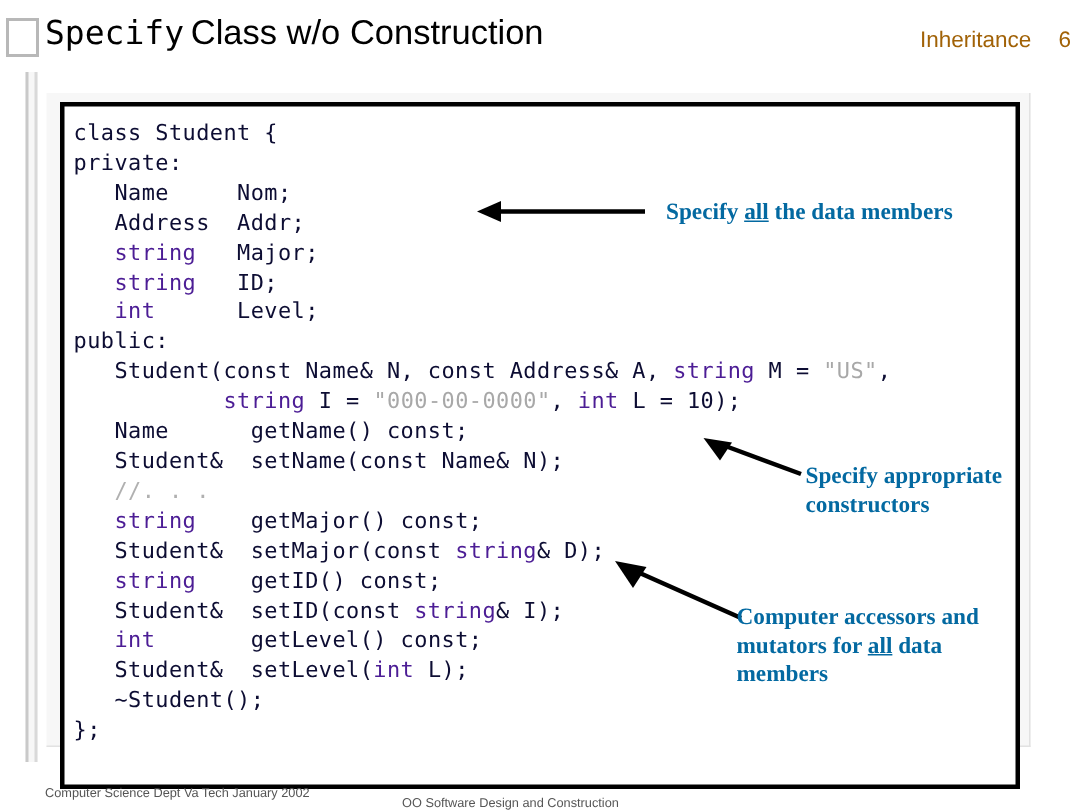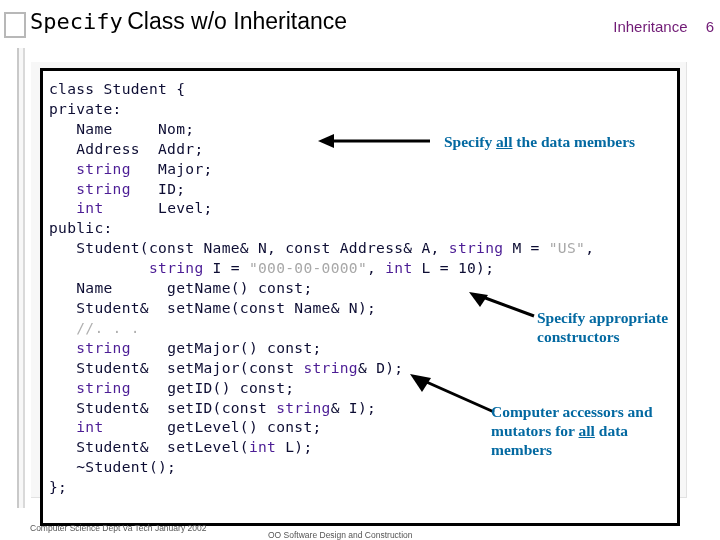--- a/index.html
+++ b/index.html
@@ -57,21 +57,21 @@
     font-family: "Liberation Sans", sans-serif;
     font-size: 23px;
     color: #000000;
   }
   .header-right {
     position: absolute;
     right: 6px;
     top: 18px;
     font-family: "Liberation Sans", sans-serif;
     font-size: 15px;
-    color: #701a75;
+    color: #a16207;
     white-space: nowrap;
   }
   .header-right .page-num {
     margin-left: 14px;
   }
 
   
   .code-outer {
     position: absolute;
     left: 31px;
@@ -155,21 +155,21 @@
   .footer-right  { right: 12px; top: 1px; margin-top: 18px; }
 </style>
 </head>
 <body>
 
 <div class="bullet-square"></div>
 <div class="left-rail"></div>
 
 <div class="header">
   <span class="title-mono">Specify</span>
-  <span class="title-sans">Class w/o Inheritance</span>
+  <span class="title-sans">Class w/o Construction</span>
 </div>
 <div class="header-right">
   <span>Inheritance</span>
   <span class="page-num">6</span>
 </div>
 
 <div class="code-outer"></div>
 <div class="code-box">
   <pre class="code-text">class Student {
 private:

